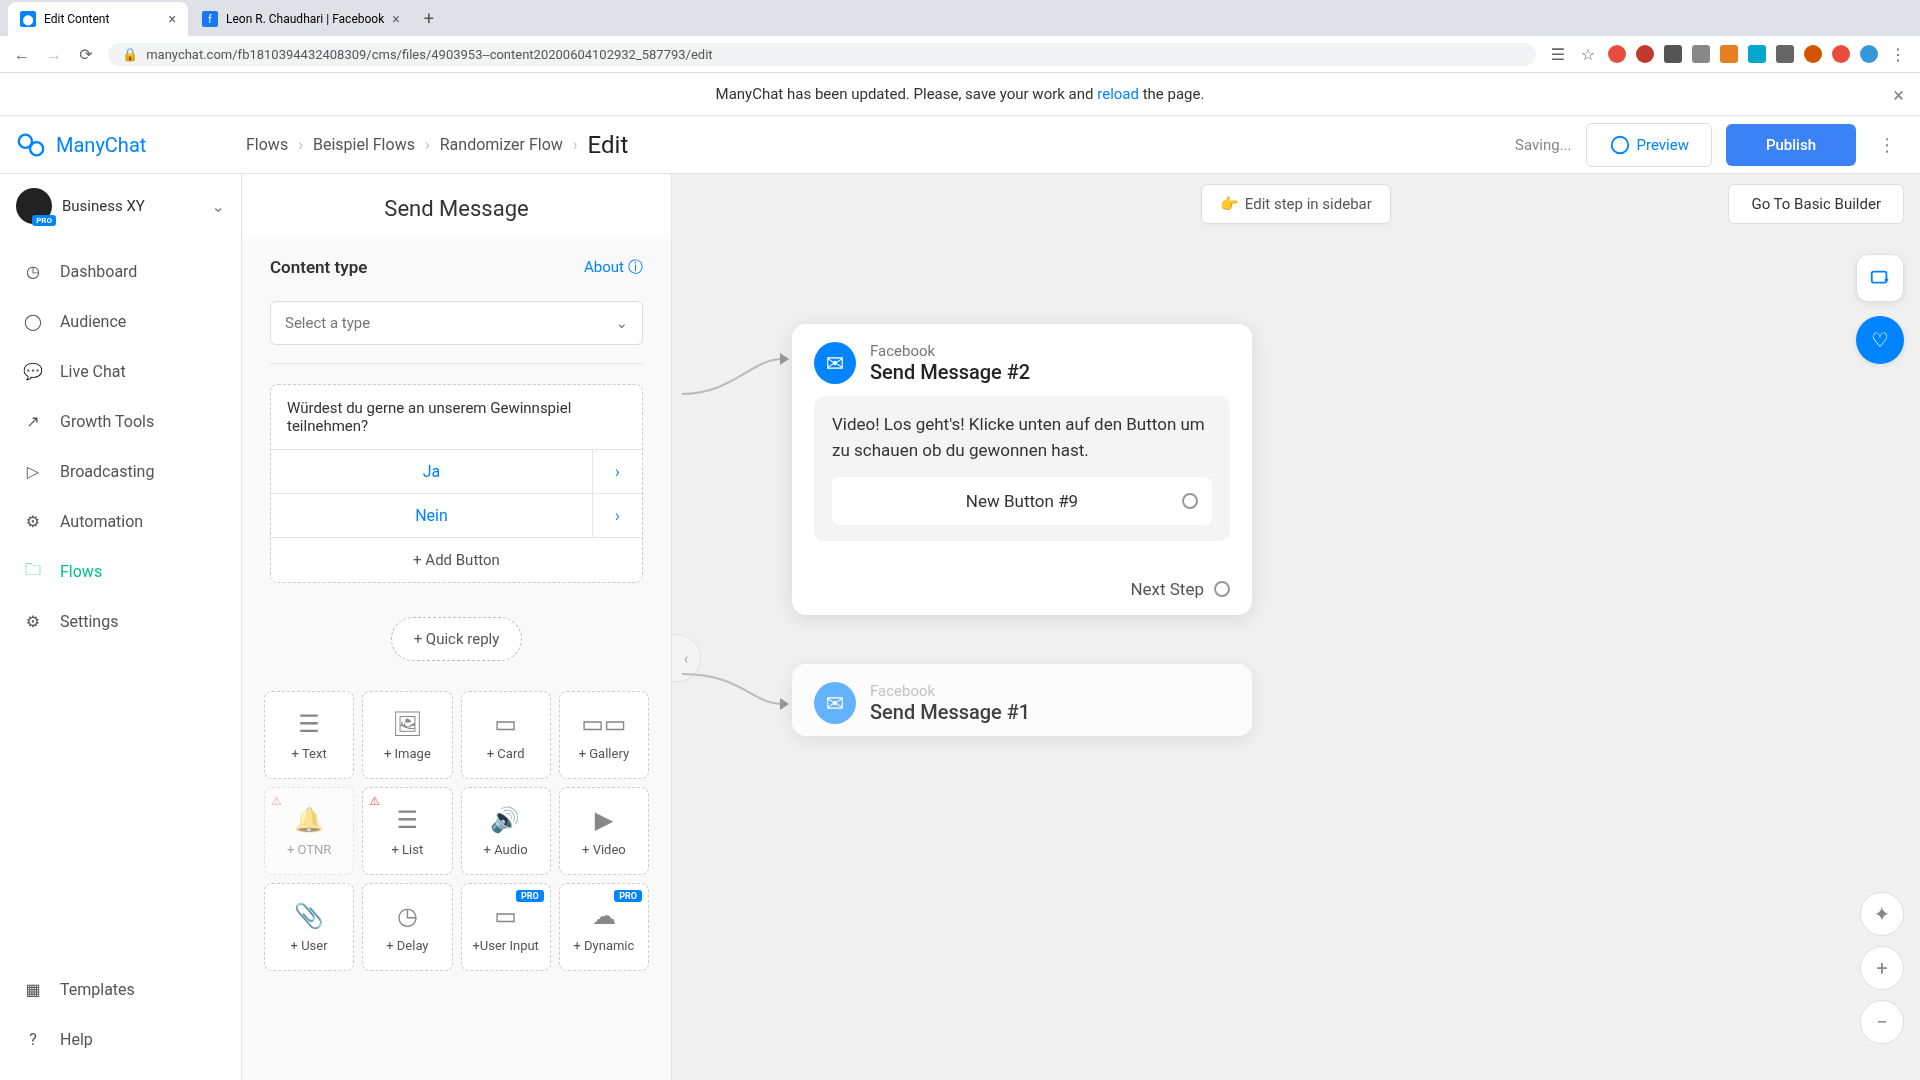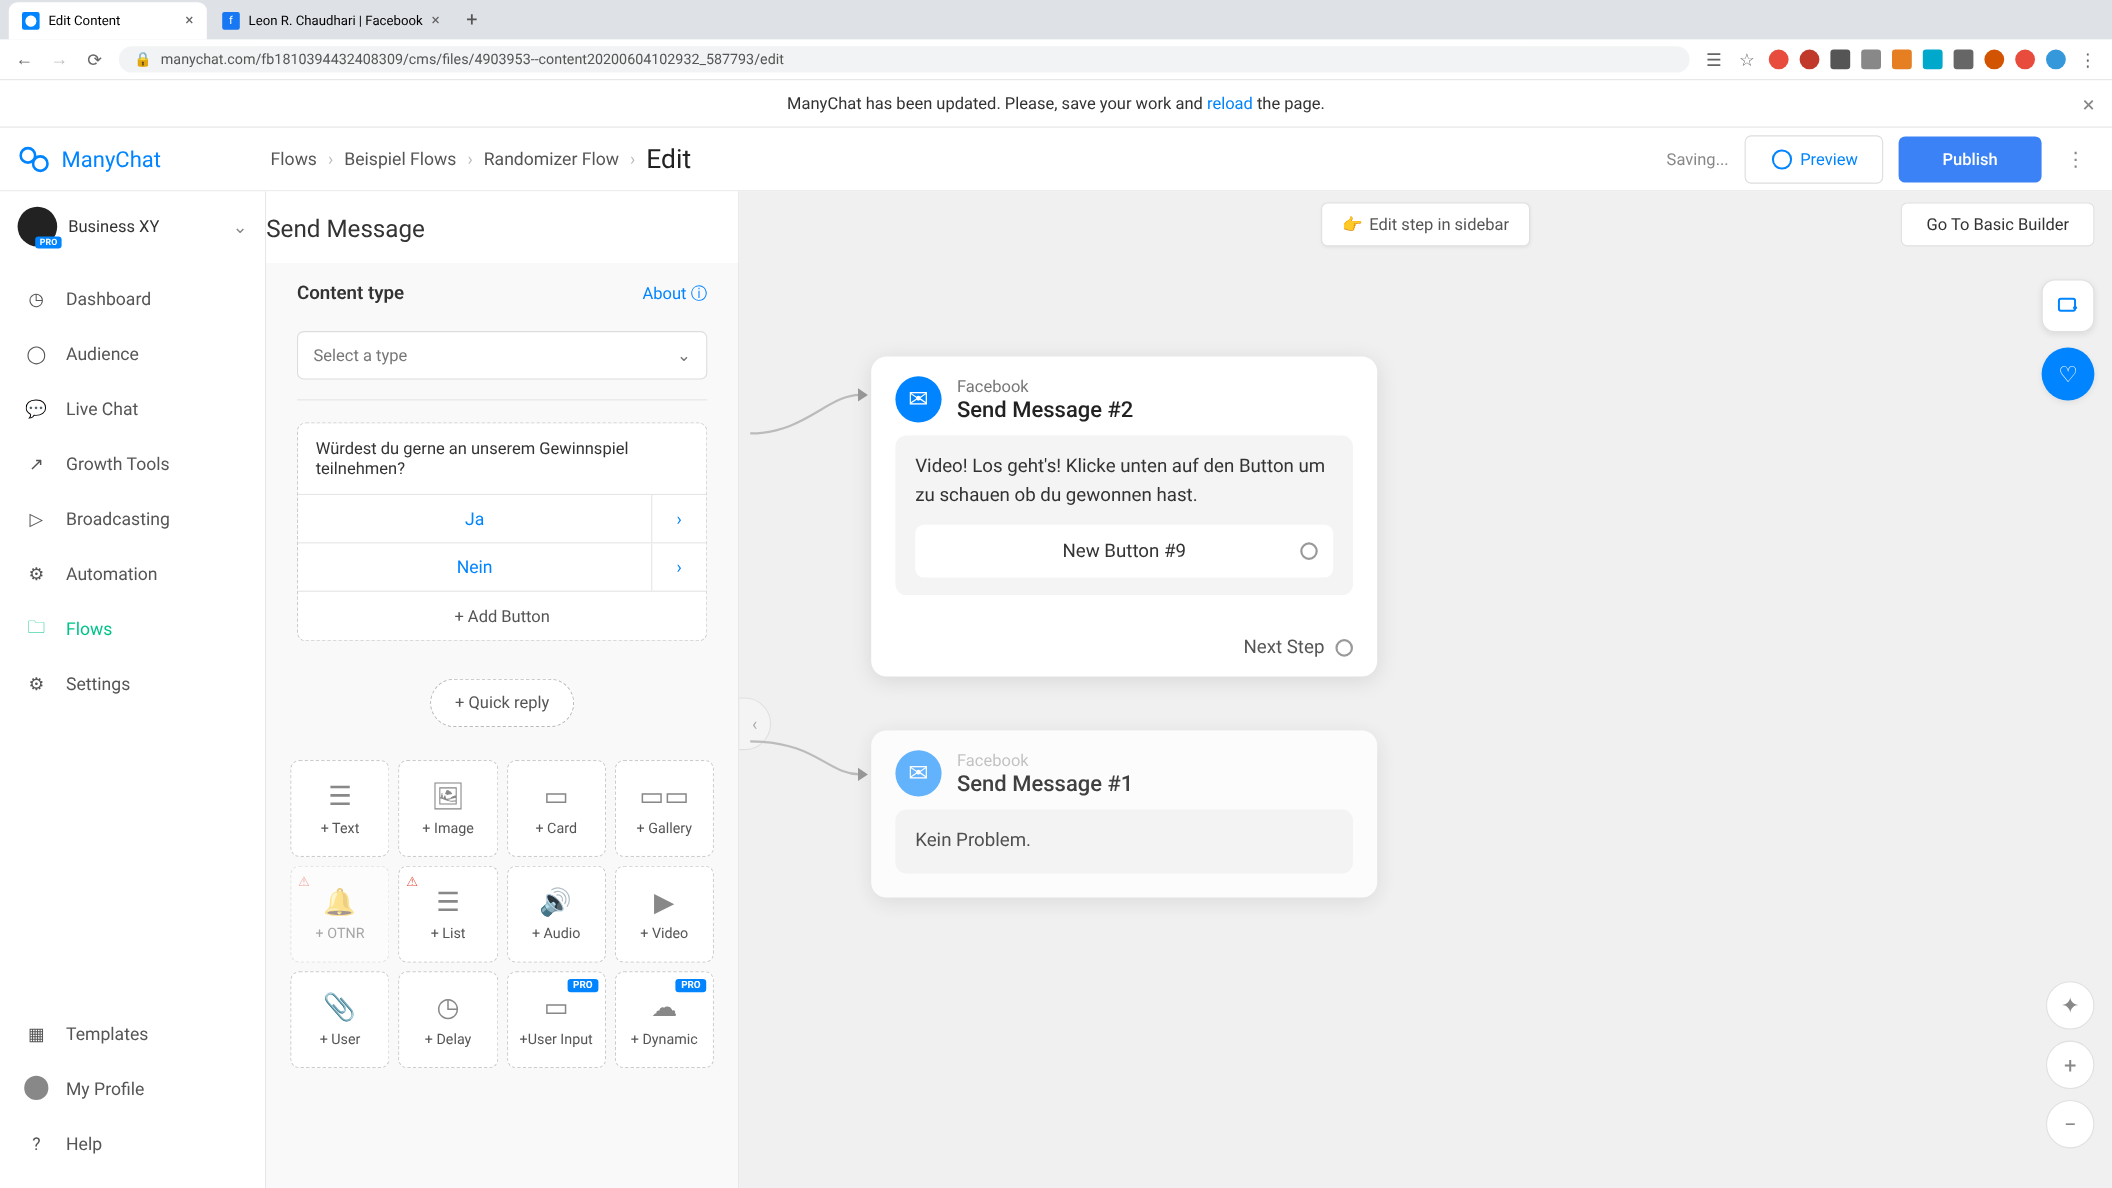--- a/index.html
+++ b/index.html
@@ -49,21 +49,21 @@
 .pro-badge { position: absolute; bottom: -2px; right: -4px; background: #0084ff; color: #fff; font-size: 8px; padding: 1px 4px; border-radius: 3px; font-weight: bold; }
 .account-name { font-size: 15px; color: #333; flex: 1; }
 .nav-list { padding: 8px 0; flex: 1; }
 .nav-item { display: flex; align-items: center; gap: 16px; padding: 14px 22px; color: #555; font-size: 16px; cursor: pointer; }
 .nav-item.active { color: #00c389; }
 .nav-item-icon { width: 22px; height: 22px; display: inline-flex; align-items: center; justify-content: center; }
 .nav-bottom { padding: 8px 0 20px; }
 
 
 .editor-panel { width: 430px; background: #f9f9f9; border-right: 1px solid #e5e5e5; display: flex; flex-direction: column; position: relative; }
-.panel-title { font-size: 22px; padding: 22px 0 18px; color: #333; background:#fff; }
+.panel-title { text-align: center; font-size: 22px; padding: 22px 0 18px; color: #333; background:#fff; }
 .panel-section { padding: 18px 28px; }
 .section-head { display: flex; justify-content: space-between; align-items: center; margin-bottom: 24px; }
 .section-title { font-size: 17px; font-weight: 600; color: #333; }
 .about-link { color: #0084ff; font-size: 15px; display: flex; align-items: center; gap: 4px; }
 .select-box { width: 100%; padding: 12px 14px; border: 1px solid #ddd; border-radius: 6px; background: #fff; font-size: 15px; color: #777; display: flex; justify-content: space-between; align-items: center; cursor: pointer; }
 .divider-line { height: 1px; background: #e5e5e5; margin: 0 28px; }
 
 .msg-block { margin: 20px 28px; border: 1px dashed #ccc; border-radius: 8px; overflow: hidden; }
 .msg-text { padding: 14px 16px; font-size: 15px; color: #333; background: #fff; }
 .msg-btn-row { border-top: 1px solid #e5e5e5; display: flex; align-items: center; background: #fff; }
@@ -237,26 +237,20 @@
           <span class="nav-item-icon">⚙</span>
           <span>Settings</span>
         </div>
     </div>
     <div class="nav-bottom">
       <div class="nav-item">
           <span class="nav-item-icon">▦</span>
           <span>Templates</span>
         </div>
       <div class="nav-item">
-          <span class="nav-item-icon">
-            <span style="width:22px;height:22px;border-radius:50%;background:#888;display:inline-block"></span>
-          </span>
-          <span>My Profile</span>
-        </div>
-      <div class="nav-item">
           <span class="nav-item-icon">?</span>
           <span>Help</span>
         </div>
     </div>
   </div>
 
   <div class="editor-panel">
     <div class="panel-title">Send Message</div>
     <div class="panel-section">
       <div class="section-head">
@@ -403,21 +397,16 @@
     </div>
 
     <div class="node" style="left:120px;top:490px;opacity:0.85">
       <div class="node-head">
         <div class="node-icon" style="opacity:0.7">✉</div>
         <div class="node-head-text">
           <div class="sub" style="opacity:0.5">Facebook</div>
           <div class="title">Send Message #1</div>
         </div>
       </div>
-      <div class="node-body">
-        <div class="node-msg-block">
-          <div class="node-msg-text">Kein Problem.</div>
-        </div>
-      </div>
     </div>
 
   </div>
 </div>
 
 </body></html>

